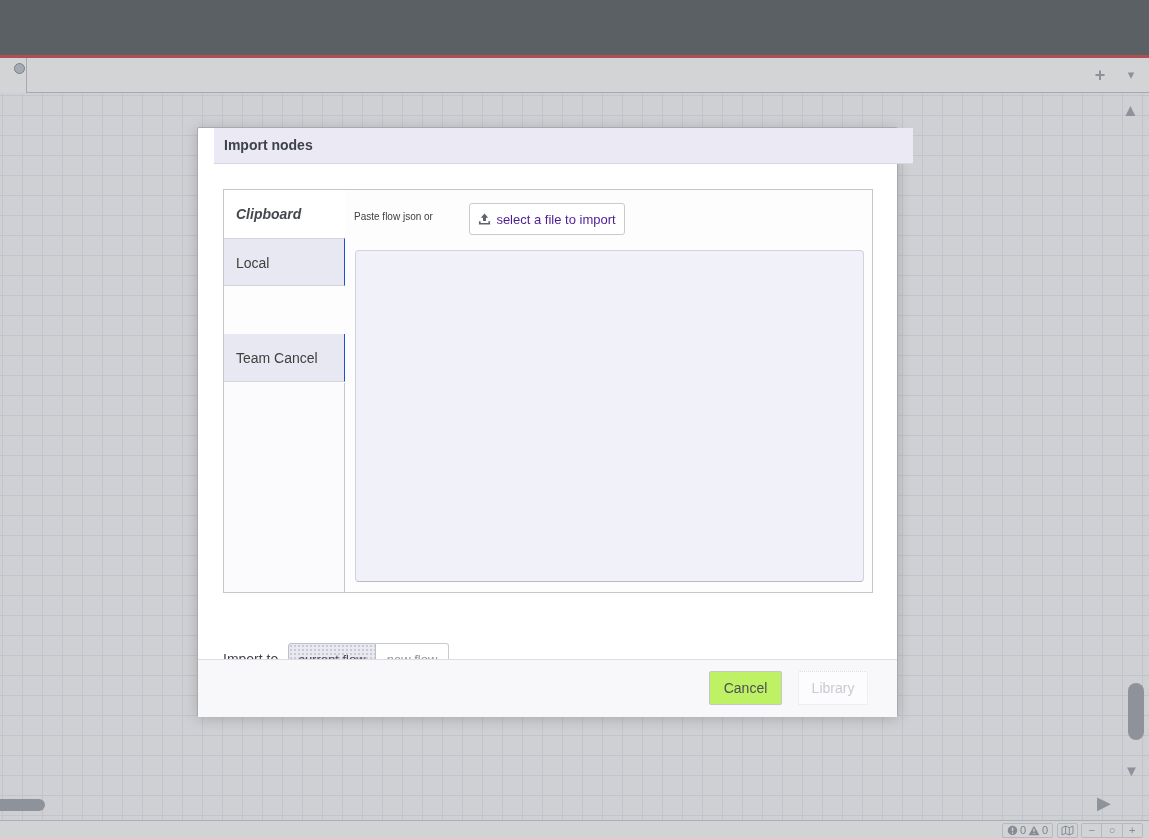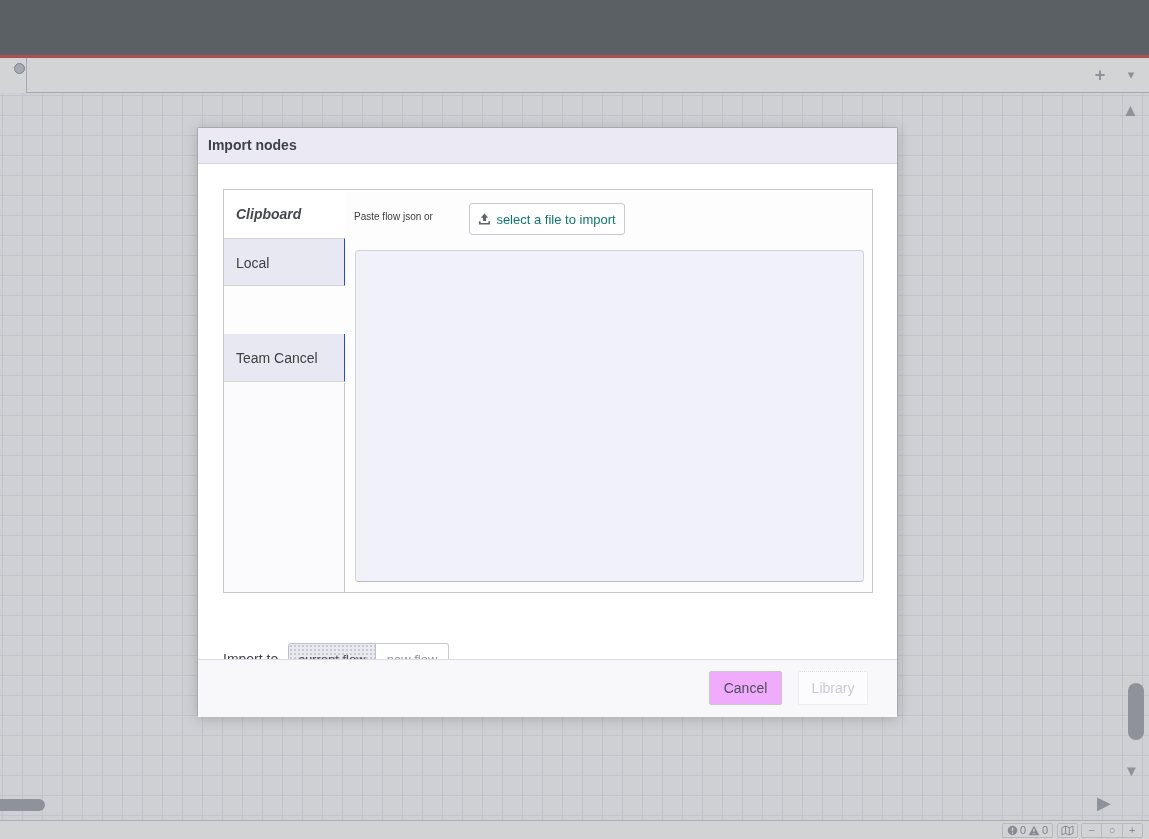--- a/index.html
+++ b/index.html
@@ -37,53 +37,53 @@
   #sb-counts { left:1002px; width:51px; gap:2px; padding:0 2px; }
   #sb-counts .cnt { font-size:11px; color:#7e828b; line-height:13px; }
   #sb-map { left:1057px; width:21px; }
   #sb-zoom { left:1081px; width:62px; }
   #sb-zoom .zcell { flex:1; text-align:center; font-size:11px; line-height:13px; color:#878b94; cursor:pointer; }
   #sb-zoom .zcell + .zcell { border-left:1px solid #b6b9c0; }
 
   
   #dialog { left:197px; top:127px; width:701px; height:590px; background:#ffffff;
     border:1px solid #a8a8b0; border-radius:2px; box-shadow:0 2px 14px rgba(0,0,0,0.18); }
-  #dialog-titlebar { left:0; top:0; width:100%; height:36px; background:#eae9f4; border-bottom:1px solid #d6d6e0; }
+  #dialog-titlebar { left:16px; top:0; width:100%; height:36px; background:#eae9f4; border-bottom:1px solid #d6d6e0; }
   #dialog-title { left:10px; top:0; line-height:35px; font-size:14px; font-weight:bold; color:#3e424b; }
   #dialog-body { left:0; top:36px; width:100%; height:495px; background:#ffffff; }
 
   #import-form { left:25px; top:25px; width:650px; height:404px; border:1px solid #c6c6cf; background:#fdfdfe; }
   .side-tab { position:absolute; left:0; width:121px; height:48px; font-size:14px; line-height:48px; padding-left:12px; cursor:pointer; }
   .side-tab.sel { background:#ffffff; color:#45484f; font-weight:bold;font-style:italic; }
   .side-tab.unsel { background:#e7e8f1; color:#404040; border-top:1px solid #d3d3de; border-bottom:1px solid #d3d3de; border-right:1px solid #1d4ed8; }
   #tab-local { top:48px; }
   #tab-examples { top:96px; border-top:none !important; }
   #tab-teamlibrary { top:144px; border-top:none !important; }
   #tab-filler { left:0; top:193px; width:121px; height:209px; background:#fbfbfd; border-right:1px solid #c6c6cf; }
 
   #paste-label { left:130px; top:21px; font-size:10px; color:#404040; }
   #select-file-btn { left:245px; top:13px; width:156px; height:32px; background:#ffffff;
-    border:1px solid #c9c9d2; border-radius:3px; font-size:13px; color:#0f766e;
+    border:1px solid #c9c9d2; border-radius:3px; font-size:13px; color:#4c1d95;
     display:flex; align-items:center; justify-content:center; gap:5px; cursor:pointer; }
   #import-textarea { left:131px; top:60px; width:509px; height:332px; background:#f1f1f9;
     border:1px solid #d2d2de; border-bottom-color:#b9b9c6; border-radius:4px; resize:none;
     font-family:"Liberation Mono", monospace; font-size:12px; color:#444; outline:none; }
 
   #import-to-label { left:25px; top:479px; font-size:14px; color:#41454c; line-height:32px; }
   #import-to-group { left:90px; top:479px; height:33px; display:flex; }
   .toggle-btn { height:33px; font-size:13px; line-height:31px; text-align:center; cursor:pointer; }
   #btn-current-flow { width:88px; background-color:#e9e9f0;
     background-image:radial-gradient(#c9c9d6 1px, transparent 1px); background-size:4px 4px;
     border:1px solid #bfbfca; border-radius:3px 0 0 3px; color:#4a4d57; }
   #btn-new-flow { width:73px; background:#ffffff; border:1px solid #c9c9d2; border-left:none;
     border-radius:0 3px 3px 0; color:#8f939e; }
 
   #dialog-footer { left:0; top:531px; width:100%; height:58px; background:#f8f8fa; border-top:1px solid #dcdce2; }
   .dlg-btn { position:absolute; top:11px; height:34px; font-size:14px; border-radius:2px; text-align:center; line-height:32px; cursor:pointer; }
-  #cancel-btn { left:511px; width:73px; background:#f0abfc; border:1px solid #c6c6cf; color:#4c4f57; }
+  #cancel-btn { left:511px; width:73px; background:#bef264; border:1px solid #c6c6cf; color:#4c4f57; }
   #import-btn { left:600px; width:70px; background:#fcfcfe; border:1px dotted #dfdfe8; color:#c9cbd3; cursor:default; }
 
   svg { display:block; }
 </style>
 </head>
 <body>
 
 <div class="abs" id="app-header"></div>
 <div class="abs" id="header-accent-line"></div>
 

